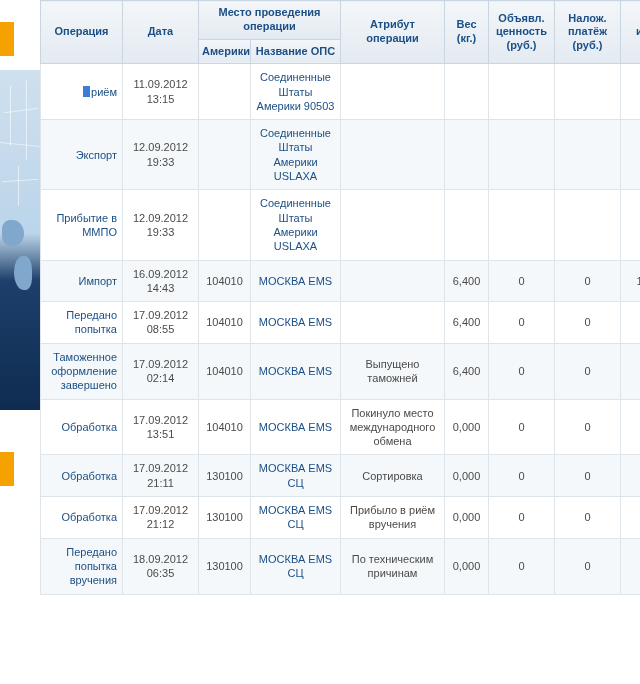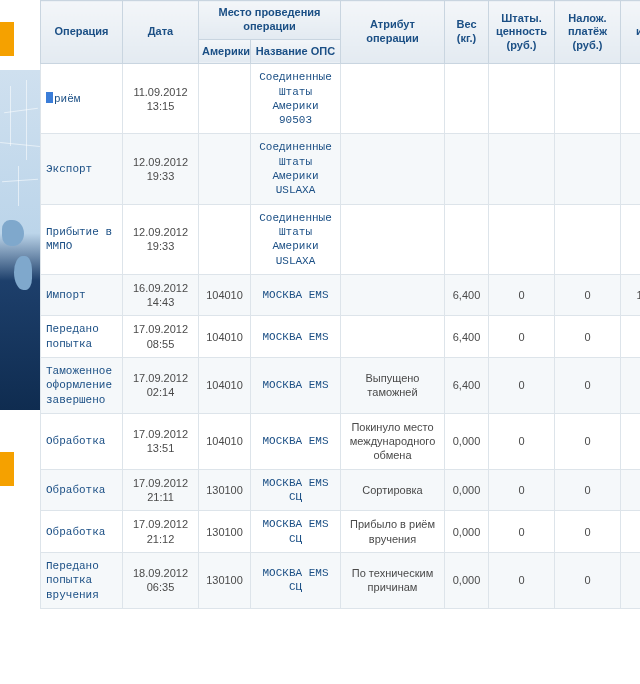--- a/index.html
+++ b/index.html
@@ -88,26 +88,24 @@
     padding: 6px 5px;
     font-size: 11px;
     color: #4a4a4a;
     text-align: center;
     vertical-align: middle;
     line-height: 1.3;
     background: #ffffff;
   }
   table.track td.op {
     color: #1b4f85;
-    text-align: left;
-    font-family: Liberation Mono, monospace;
+    text-align: right;
   }
   table.track td.ops-name {
     color: #1b4f85;
-    font-family: Liberation Mono, monospace;
   }
   table.track tr.alt td {
     background: #f5f8fa;
   }
   .cursor-mark {
     display: inline-block;
     width: 7px;
     height: 11px;
     background: #3b7dd8;
     vertical-align: -1px;
@@ -154,21 +152,21 @@
         <col class="c-cod">
         <col class="c-extra">
     </colgroup>
     <thead>
       <tr>
         <th rowspan="2">Операция</th>
         <th rowspan="2">Дата</th>
         <th colspan="2">Место проведения операции</th>
         <th rowspan="2">Атрибут операции</th>
         <th rowspan="2">Вес (кг.)</th>
-        <th rowspan="2">Штаты. ценность (руб.)</th>
+        <th rowspan="2">Объявл. ценность (руб.)</th>
         <th rowspan="2">Налож. платёж (руб.)</th>
         <th rowspan="2">и</th>
       </tr>
       <tr>
         <th>Америки</th>
         <th>Название ОПС</th>
       </tr>
     </thead>
     <tbody id="tbody">
         <tr>

